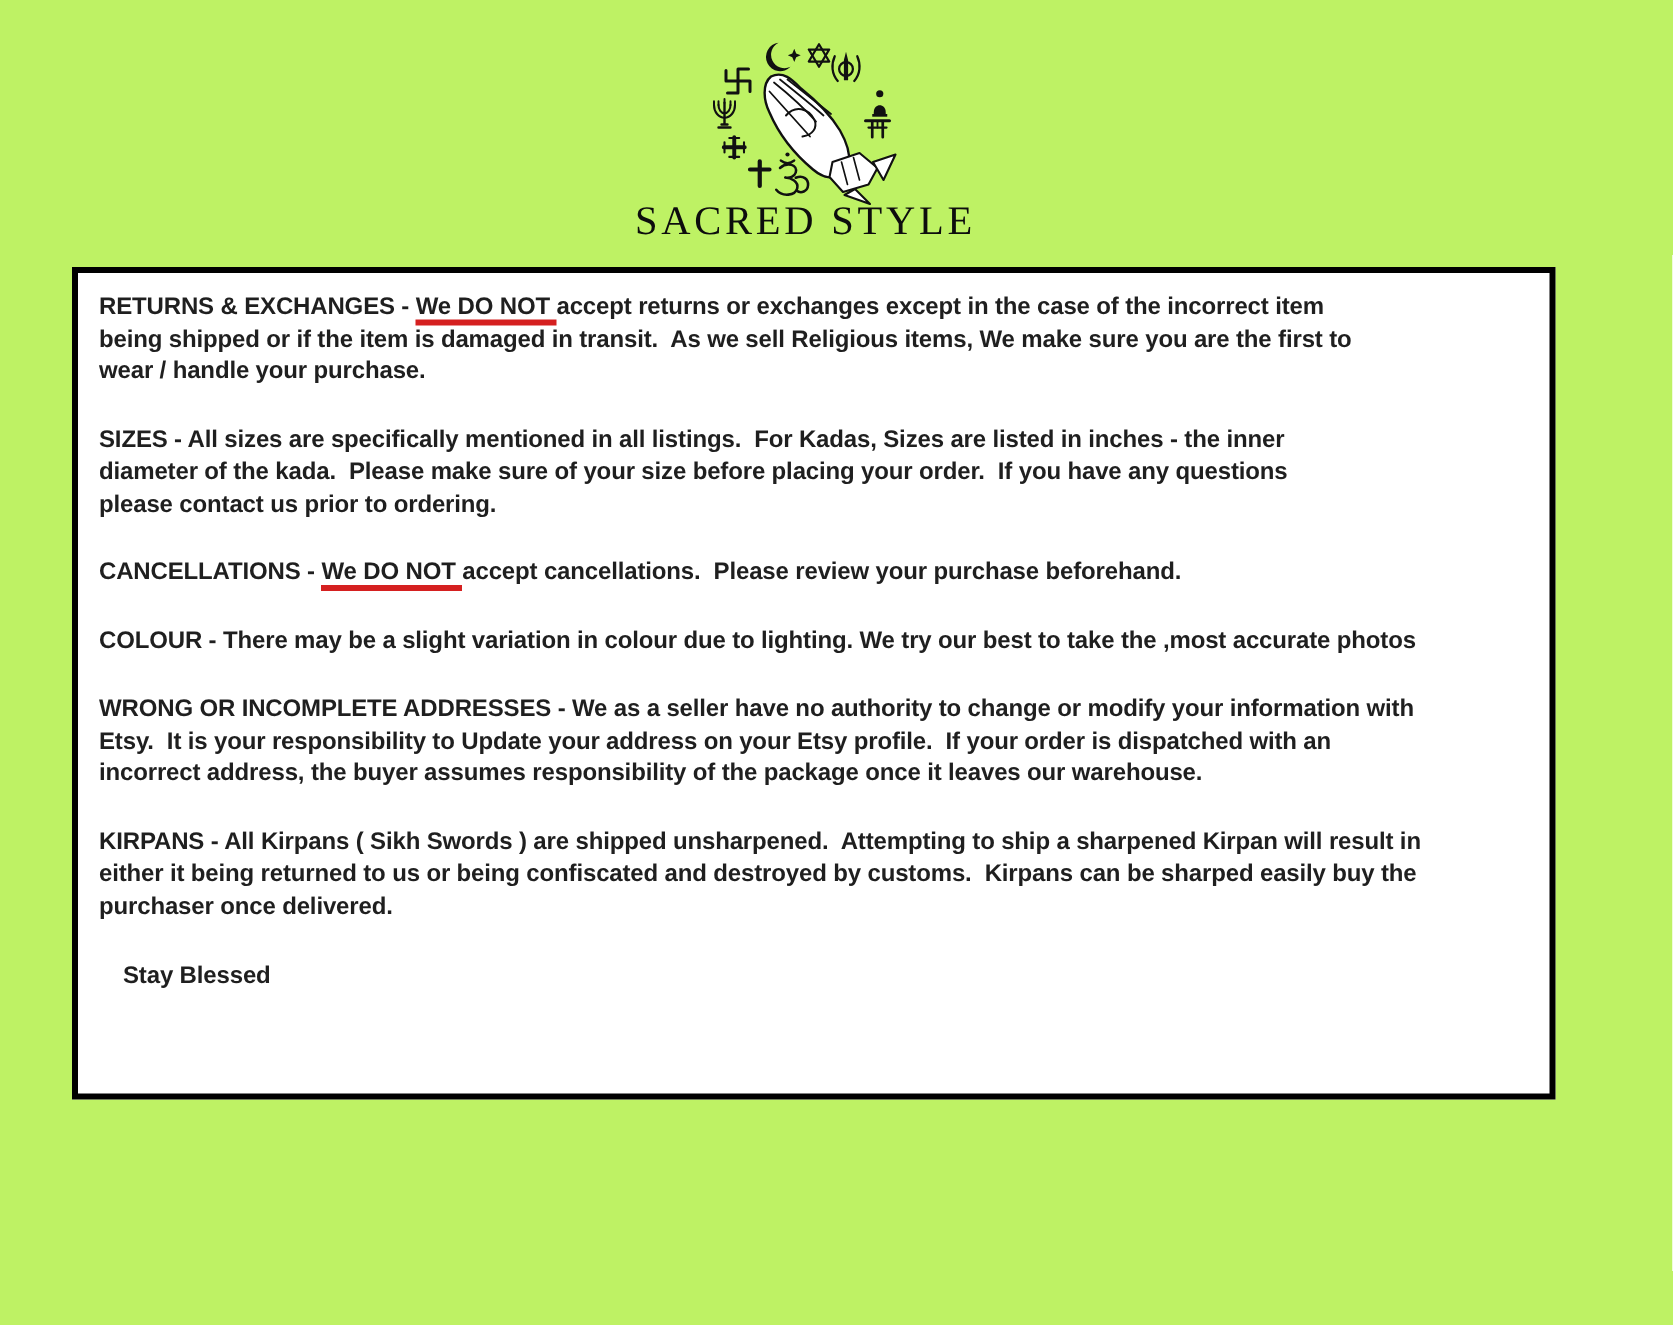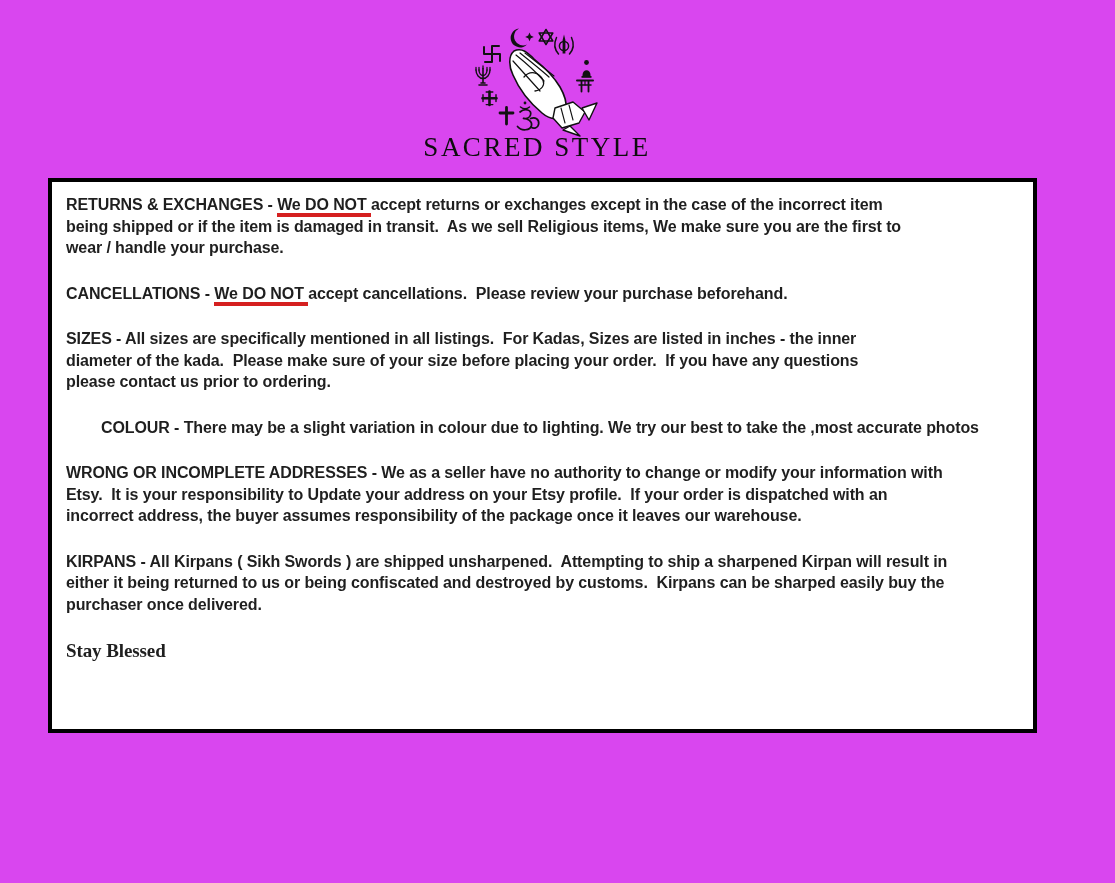--- a/index.html
+++ b/index.html
@@ -1,29 +1,29 @@
 <!DOCTYPE html>
 <html><head>
 <meta charset="utf-8">
 <style>
   html,body{margin:0;padding:0;background:#fff;}
-  .page{position:relative;width:1115px;height:883px;background:#d946ef;overflow:hidden;
+  .page{position:relative;width:1115px;height:883px;background:#bef264;overflow:hidden;
         font-family:"Liberation Sans","DejaVu Sans",sans-serif;}
   .logo-svg{position:absolute;left:470px;top:23px;width:150px;height:115px;}
   .brand-title{position:absolute;left:537px;top:132px;transform:translateX(-50%);
         font-family:"Liberation Serif","DejaVu Serif",serif;font-size:27px;font-weight:500;
         letter-spacing:2.5px;color:#0d0d0d;white-space:nowrap;}
   .policy-box{position:absolute;left:48px;top:178px;width:989px;height:555px;
         box-sizing:border-box;border:4px solid #000;background:#fff;
         padding:12px 14px 17px 14px;}
   .para{margin:0 0 24px 0;font-weight:bold;font-size:16px;line-height:21.5px;
         color:#1f1f1f;white-space:pre;letter-spacing:-0.1px;}
-  .para.colour-extra{margin-top:6px;margin-left:35px;}
+  .para.colour-extra{margin-top:6px;}
   .redline{border-bottom:4px solid #d52020;}
-  .signoff{font-size:19px;line-height:24px;margin:0;font-family:Liberation Serif, serif;}
+  .signoff{font-size:16px;line-height:24px;margin:16px;}
   svg .ln{stroke:#111;fill:none;stroke-linecap:round;stroke-linejoin:round;}
   svg .fl{fill:#111;stroke:none;}
   svg .hand{fill:#fff;stroke:#111;stroke-linejoin:round;}
 </style>
 </head>
 <body>
 
 <div class="page">
 
   <svg class="logo-svg" viewBox="0 0 150 115" aria-hidden="true">
@@ -86,25 +86,25 @@
   </svg>
 
   <div class="brand-title">SACRED STYLE</div>
 
   <div class="policy-box">
 
     <p class="para"><span>RETURNS &amp; EXCHANGES - </span><span class="redline">We DO NOT </span><span>accept returns or exchanges except in the case of the incorrect item
 being shipped or if the item is damaged in transit.  As we sell Religious items, We make sure you are the first to
 wear / handle your purchase.</span></p>
 
-    <p class="para"><span>CANCELLATIONS - </span><span class="redline">We DO NOT </span><span>accept cancellations.  Please review your purchase beforehand.</span></p>
-
     <p class="para">SIZES - All sizes are specifically mentioned in all listings.  For Kadas, Sizes are listed in inches - the inner
 diameter of the kada.  Please make sure of your size before placing your order.  If you have any questions
 please contact us prior to ordering.</p>
+
+    <p class="para"><span>CANCELLATIONS - </span><span class="redline">We DO NOT </span><span>accept cancellations.  Please review your purchase beforehand.</span></p>
 
     <p class="para colour-extra">COLOUR - There may be a slight variation in colour due to lighting. We try our best to take the ,most accurate photos</p>
 
     <p class="para">WRONG OR INCOMPLETE ADDRESSES - We as a seller have no authority to change or modify your information with
 Etsy.  It is your responsibility to Update your address on your Etsy profile.  If your order is dispatched with an
 incorrect address, the buyer assumes responsibility of the package once it leaves our warehouse.</p>
 
     <p class="para">KIRPANS - All Kirpans ( Sikh Swords ) are shipped unsharpened.  Attempting to ship a sharpened Kirpan will result in
 either it being returned to us or being confiscated and destroyed by customs.  Kirpans can be sharped easily buy the
 purchaser once delivered.</p>

